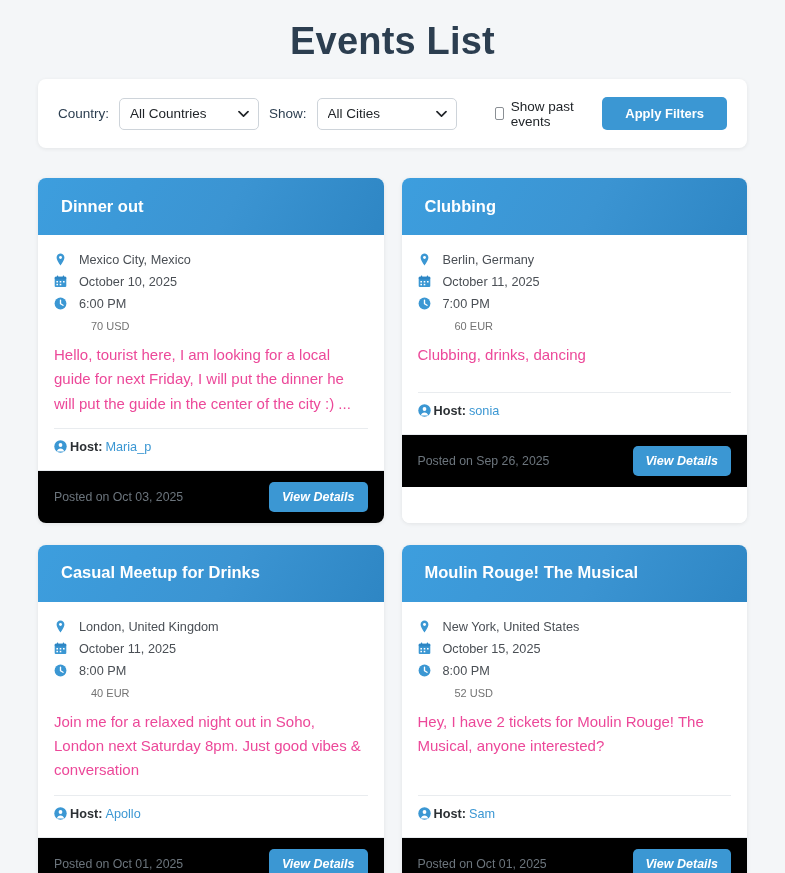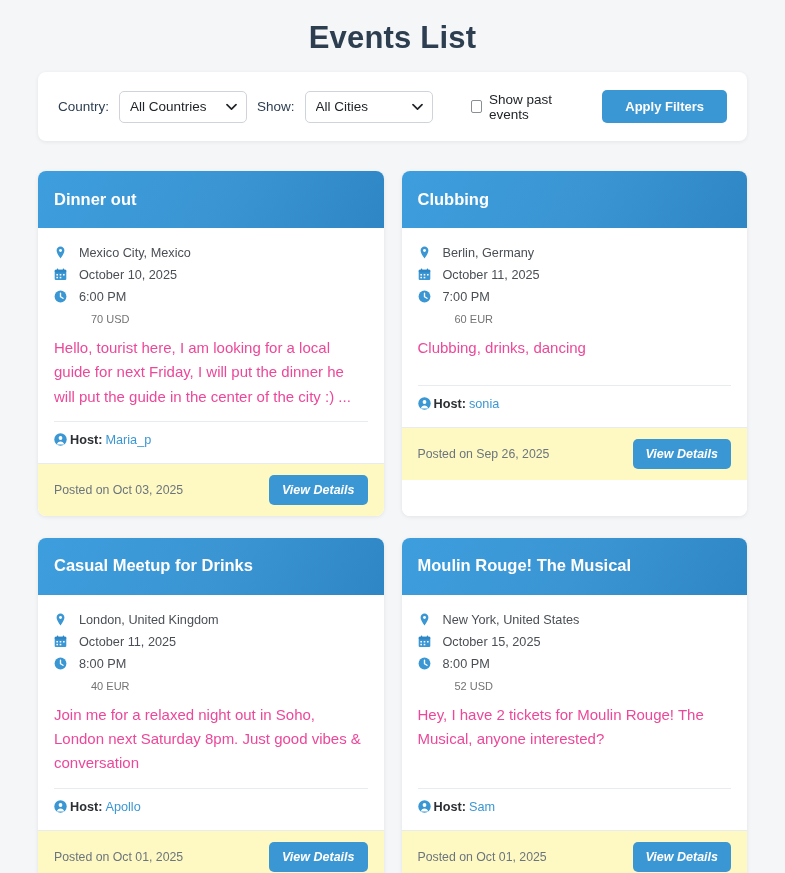--- a/index.html
+++ b/index.html
@@ -8,21 +8,21 @@
     width: 785px; height: 873px;
     background: #f4f6f8;
     font-family: "Liberation Sans", sans-serif;
     overflow: hidden;
   }
   .page { width: 785px; min-height: 873px; padding: 0; }
 
   
   .page-title {
     text-align: center;
-    font-size: 31px;
+    font-size: 38px;
     font-weight: 600;
     color: #2c3e50;
     letter-spacing: 0.2px;
     margin: 0;
     padding: 20px 0 16px 0;
   }
 
   
   .filter-card {
     margin: 0 38px;
@@ -34,21 +34,21 @@
     align-items: center;
     gap: 10px;
   }
   .filter-label {
     font-size: 13.5px;
     color: #2c3e50;
   }
   .select-wrap { position: relative; display: inline-block; }
   .select-box {
     appearance: none; -webkit-appearance: none;
-    width: 128px;
+    width: 140px;
     height: 32px;
     padding: 0 30px 0 10px;
     font-size: 13.5px;
     font-family: "Liberation Sans", sans-serif;
     color: #212529;
     background: #ffffff;
     border: 1px solid #ced4da;
     border-radius: 5px;
     line-height: 30px;
   }
@@ -97,21 +97,21 @@
   .event-card {
     background: #ffffff;
     border-radius: 8px;
     box-shadow: 0 1px 4px rgba(0,0,0,0.08);
     overflow: hidden;
     display: flex;
     flex-direction: column;
   }
   .card-header {
     background: linear-gradient(120deg, #3d9ede 0%, #3b94d2 55%, #2e86c4 100%);
-    padding: 17px 16px;
+    padding: 17px 23px;
     min-height: 57px;
     display: flex;
     align-items: center;
   }
   .card-title {
     color: #ffffff;
     font-size: 16.5px;
     font-weight: bold;
     line-height: 1.2;
   }
@@ -152,21 +152,21 @@
     align-items: center;
     gap: 3px;
     border-top: 1px solid #e9ecef;
     padding: 11px 0 10px 0;
     font-size: 12.7px;
     color: #2c3034;
   }
   .host-label { font-weight: bold; }
   .host-name { color: #3b97d3; }
   .card-footer {
-    background: #fef9c3;
+    background: #000000;
     border-top: 1px solid #e9ecef;
     padding: 11px 16px;
     display: flex;
     align-items: center;
     justify-content: space-between;
   }
   .posted { font-size: 12.3px; color: #6c757d; }
   .view-btn {
     background: #3b97d3;
     color: #ffffff;

